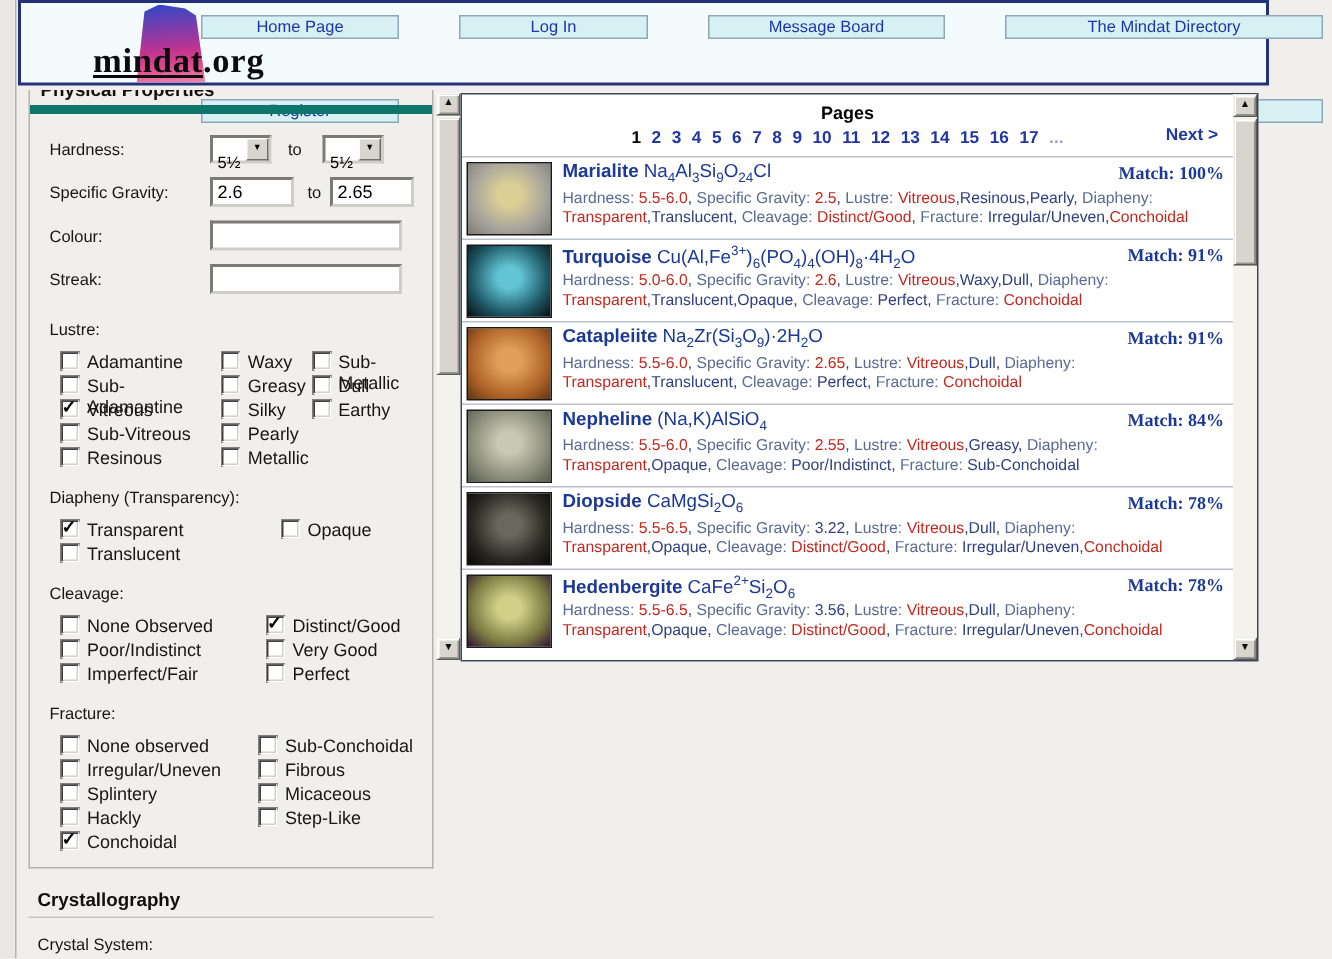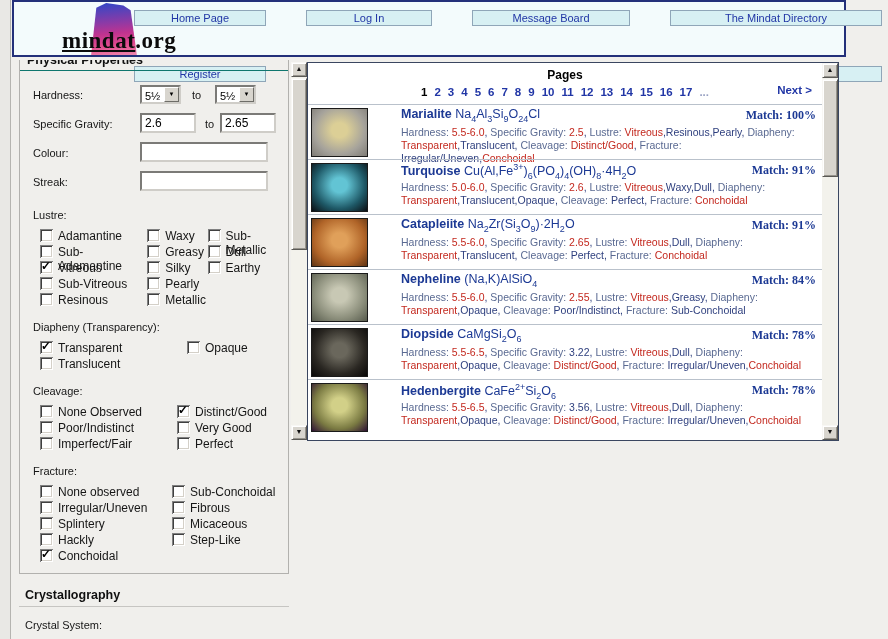--- a/index.html
+++ b/index.html
@@ -21,28 +21,28 @@
   .logo-text .u { text-decoration:underline; }
   .nav-grid { position:absolute; left:120px; top:8px; display:grid;
     grid-template-columns:132px 126px 158px 212px; column-gap:27px; row-gap:6px;gap:40px; }
   .nav-btn { height:16px; line-height:14px; background:#d7f0f3; border:1px solid #8fa6b8;
     color:var(--link_blue); font-size:11px; text-align:center; cursor:pointer; }
 
   
   .left-pane { position:absolute; left:12px; top:60px; width:279px; height:579px; overflow:hidden; }
   .propbox { margin:0 2px 0 7px; border:1px solid #b2b1ae; border-top:none; padding-bottom:8px; }
   .box-title { font-weight:bold; font-size:12.5px; color:#101010; margin-top:-7px;
-    padding:0 0 3px 7px; border-bottom:1px solid #0f766e; }
+    padding:0 0 3px 7px; border-bottom:6px solid #0f766e; }
   .frow { position:relative; height:29px; }
   .frow1 { margin-top:10px; }
   .flabel { position:absolute; left:13px; top:8px; font-size:11px; color:#161616; }
   .to-label { position:absolute; top:8px; font-size:11px; color:#161616; }
   .sel { position:absolute; top:4px; width:41px; height:19px; background:#fff;
     border:2px inset #cfcdc8; display:flex; cursor:pointer; }
-  .sel-val { flex:1; font-size:11px; padding:3px 0 0 3px; color:#000; }
+  .sel-val { flex:1; font-size:11px; padding:11px 0 0 3px; color:#000; }
   .sel-btn { width:15px; background:#d8d5ce; border:1px solid; border-color:#fff #6e6d68 #6e6d68 #fff;
     font-size:6px; line-height:13px; text-align:center; color:#000; }
   .ti { position:absolute; top:3px; height:20px; background:#fff; border:2px inset #cfcdc8;
     font-size:12px; padding:1px 3px; font-family:inherit; color:#000; }
   .sec-label { font-size:11px; color:#161616; margin:12px 0 0 13px; }
   .cb-grid { display:flex; margin:8px 0 0 20px; }
   .cb-col { display:flex; flex-direction:column; }
   .cols-lustre .cb-col:nth-child(1){ width:112px; }
   .cols-lustre .cb-col:nth-child(2){ width:63px; }
   .cols-diapheny .cb-col:nth-child(1){ width:147px; }
@@ -79,21 +79,21 @@
   .pages-block { position:relative; height:41px; }
   .pages-title { text-align:center; font-weight:bold; font-size:12px; color:#000; padding-top:5px; }
   .page-numbers { text-align:center; margin-top:4px; font-size:11.5px; font-weight:bold; }
   .pg { color:var(--link_blue); margin:0 3.5px; cursor:pointer; }
   .pg.cur { color:#000; }
   .pg.dots { color:#97a0c2; }
   .next-link { position:absolute; right:10px; top:21px; font-weight:bold;
     color:var(--link_blue); font-size:11.5px; cursor:pointer; }
   .result { position:relative; height:55px; border-top:1px solid #b9c1cb; padding:2px 4px 0 2px; display:flex; }
   .thumb { flex:0 0 57px; height:49px; border:1px solid #1a1a1a; margin:1px 7px 0 1px; cursor:pointer; }
-  .rbody { flex:1; min-width:0;margin-left:26px; }
+  .rbody { flex:1; min-width:0; }
   .rname { font-size:12.5px; color:var(--accent_navy); height:17px; white-space:nowrap; }
   .nm { font-weight:bold; cursor:pointer; }
   .fm sub, .fm sup { font-size:9px; }
   .rdet { font-size:10.5px; line-height:13px; margin-top:2px; padding-right:2px; }
   .seg-l { color:var(--label_slate); }
   .seg-p { color:var(--value_navy); }
   .seg-r { color:var(--match_red); }
   .rmatch { position:absolute; right:6px; top:3px; font-weight:bold; font-size:12px; color:var(--accent_navy);font-family:Liberation Serif, serif; }
 </style>
 </head>

